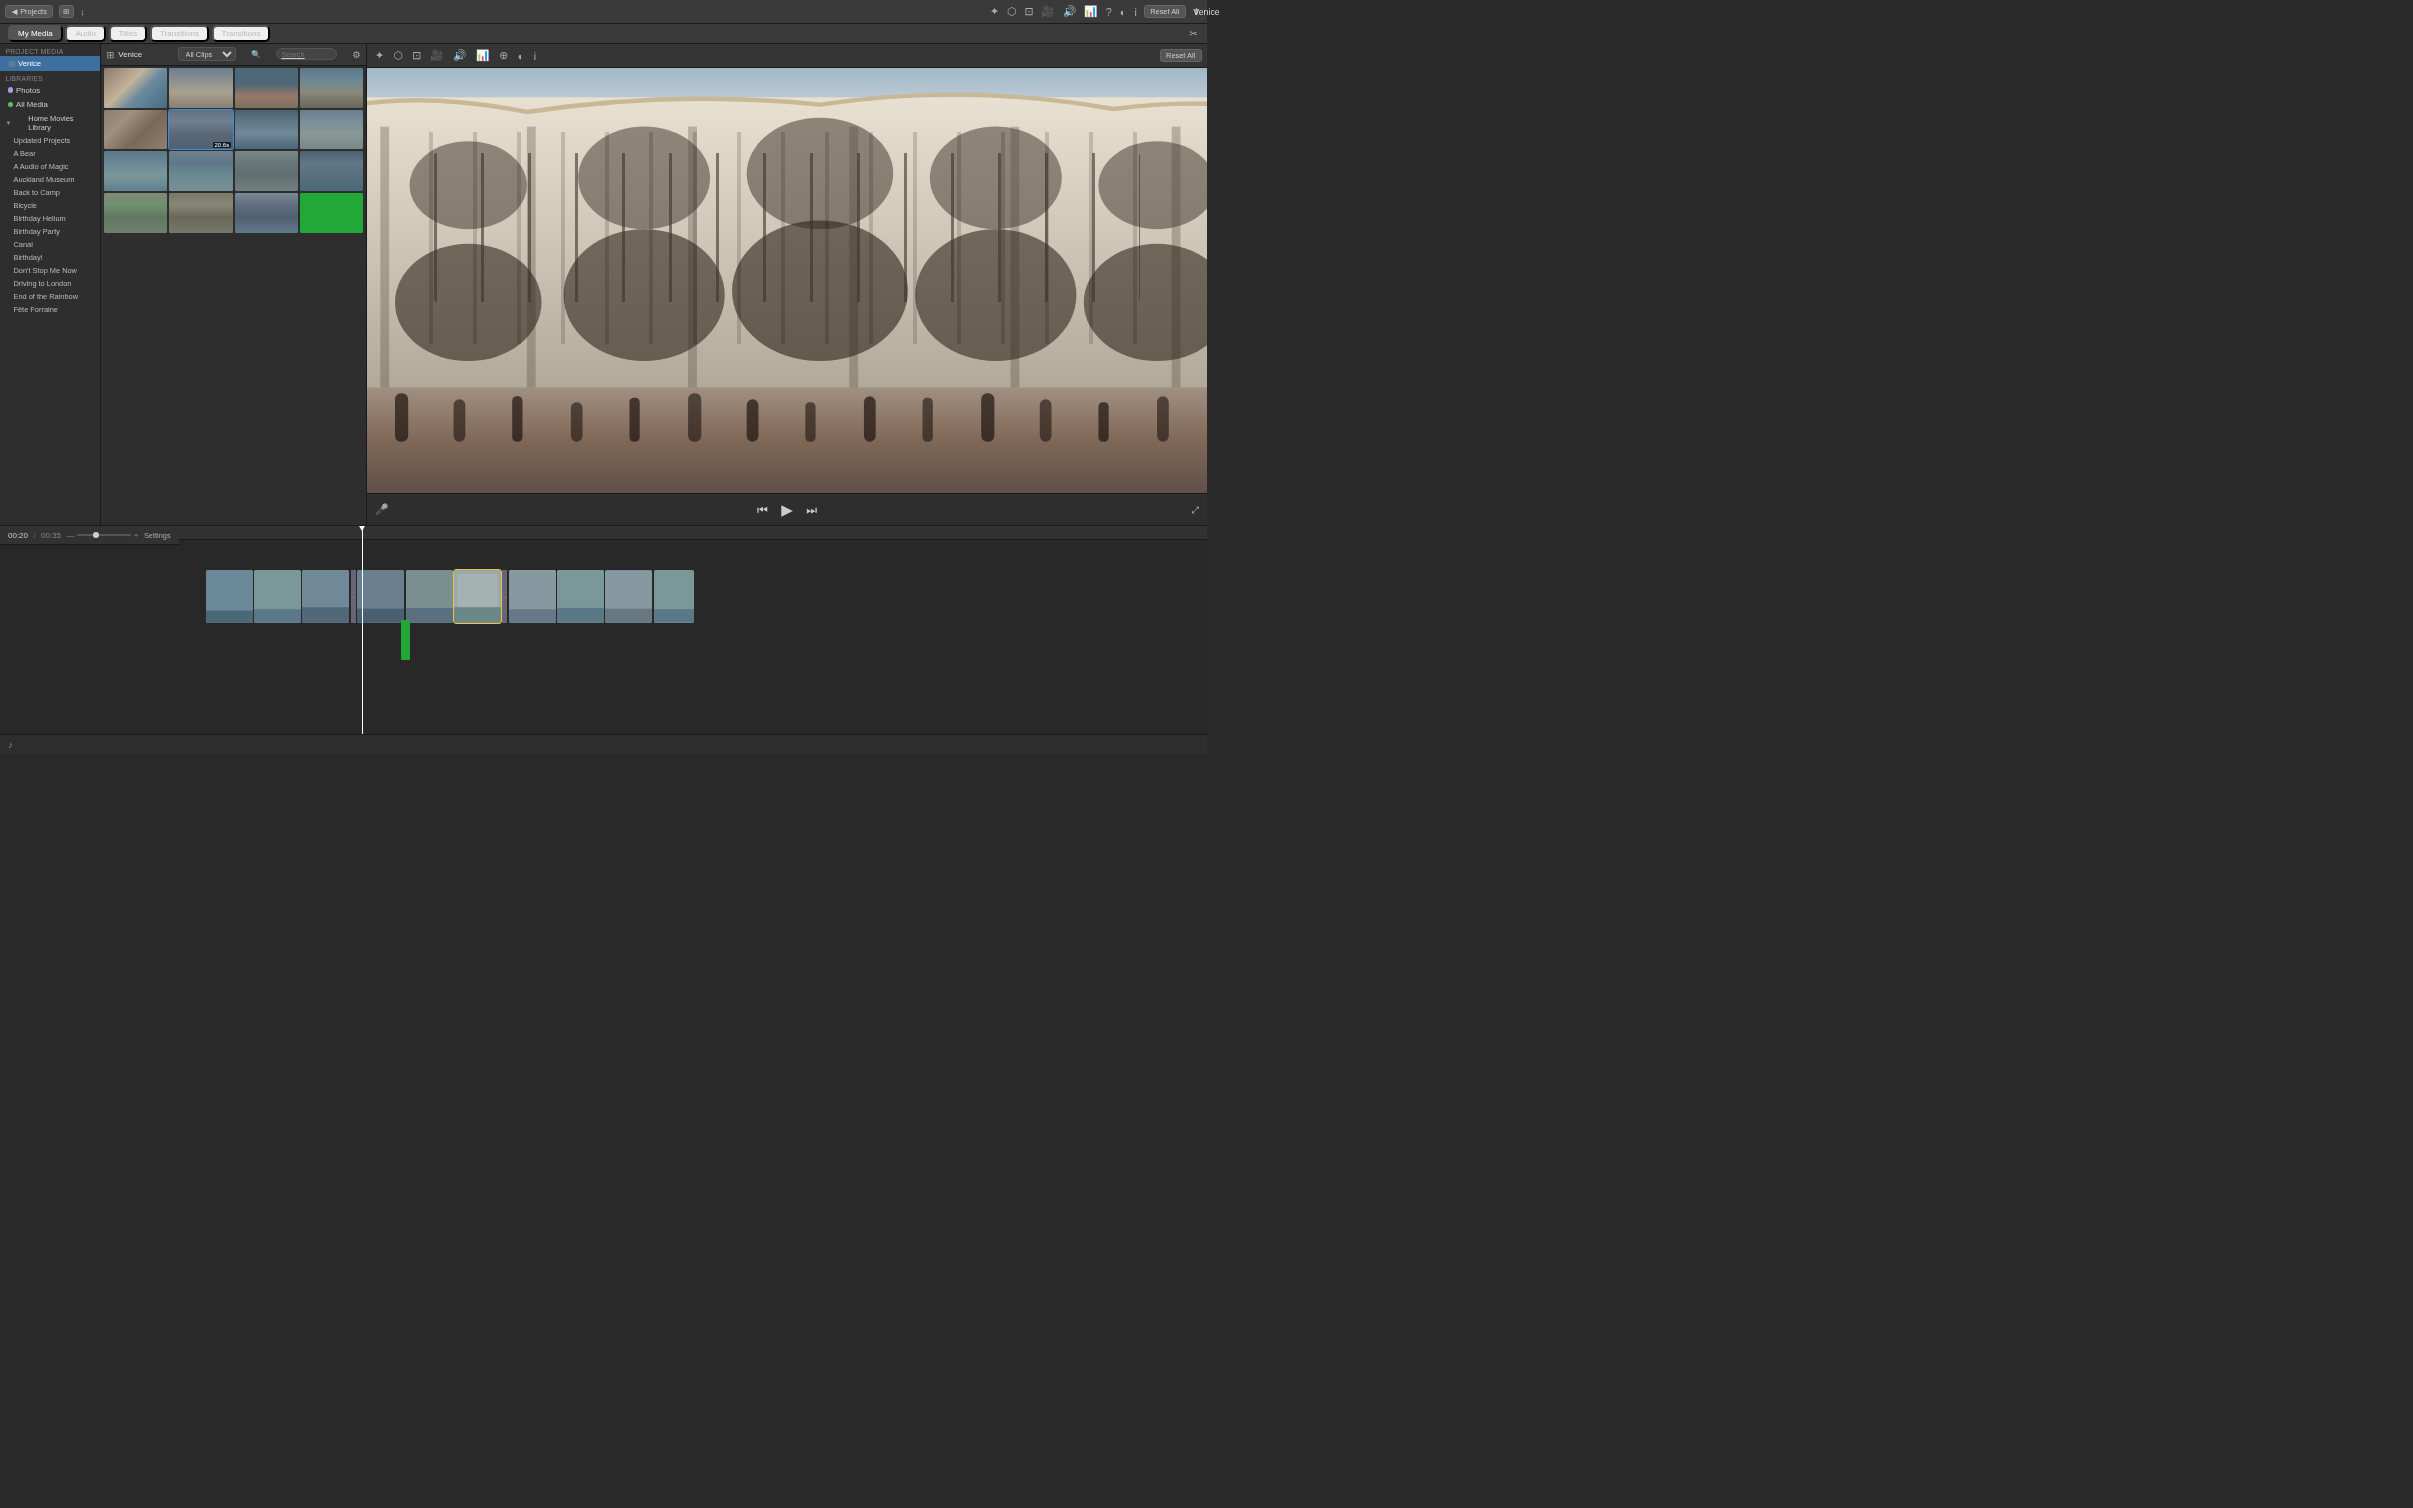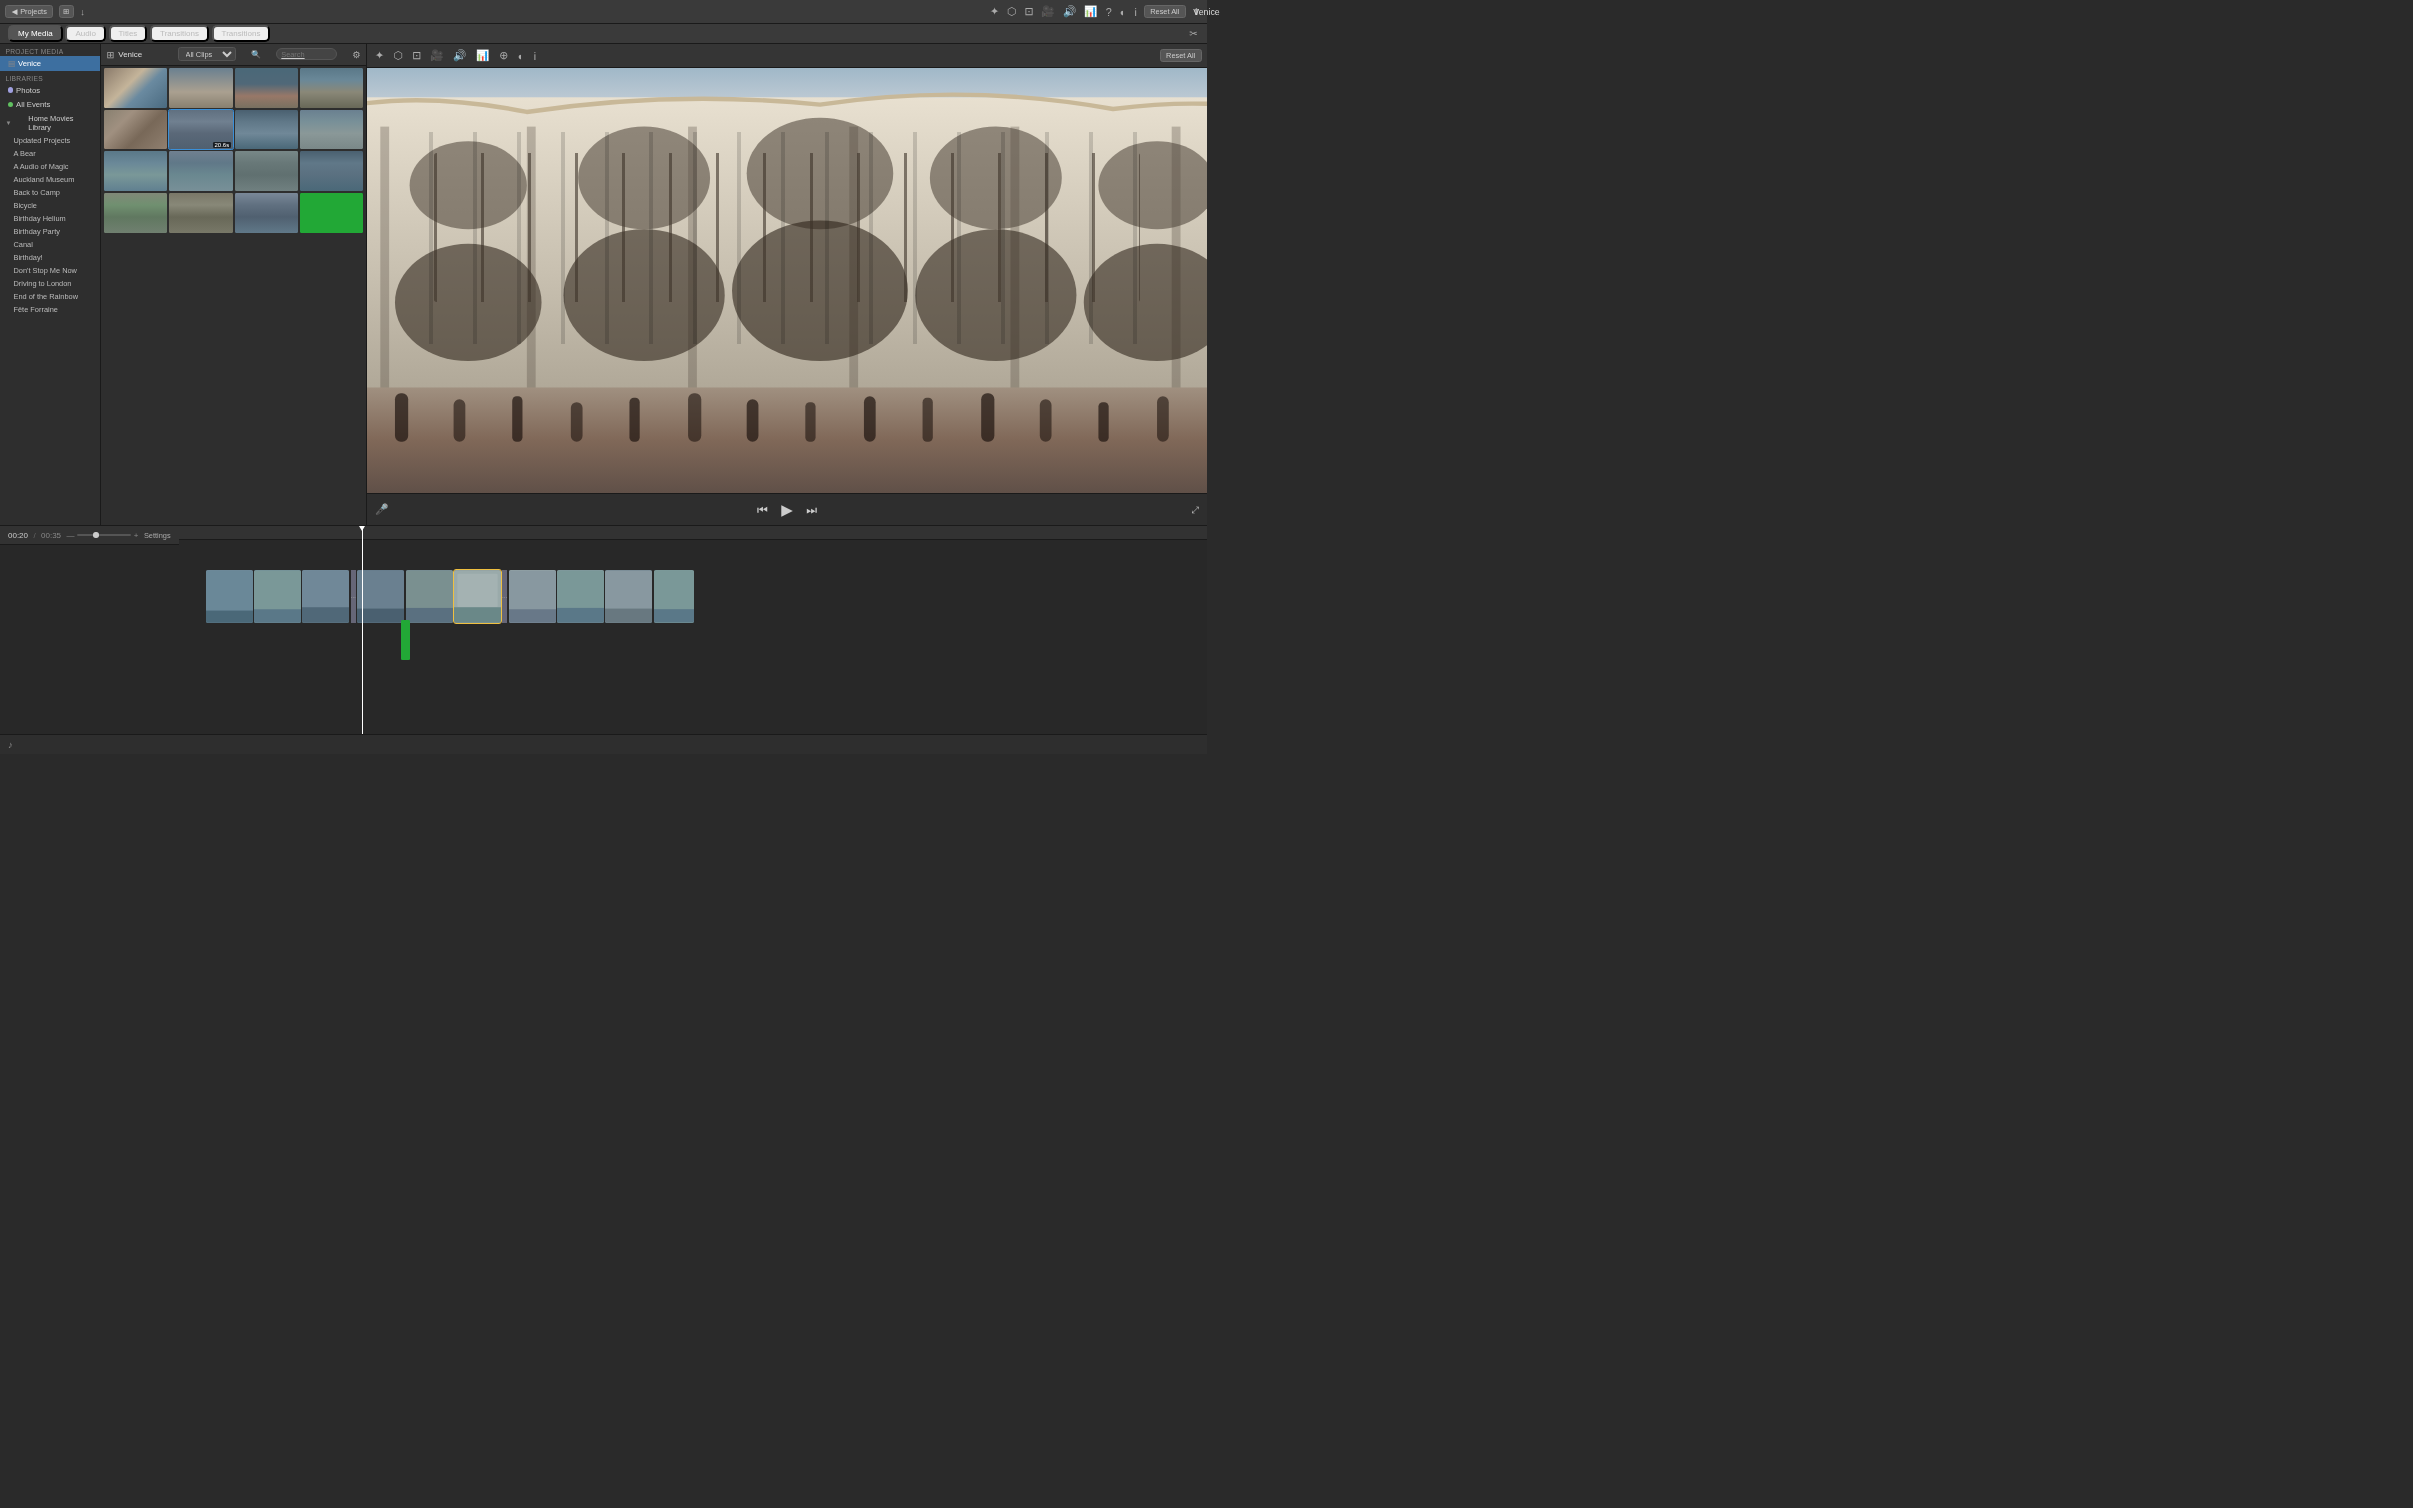--- a/index.html
+++ b/index.html
@@ -634,21 +634,21 @@
       <span>Venice</span>
     </div>
 
     <div class="sidebar-section-header">LIBRARIES</div>
     <div class="sidebar-item">
       <span style="width:5.4px;height:5.4px;border-radius:50%;background:#a0a0e0;display:inline-block;flex-shrink:0;"></span>
       <span>Photos</span>
     </div>
     <div class="sidebar-item">
       <span style="width:5.4px;height:5.4px;border-radius:50%;background:#60c060;display:inline-block;flex-shrink:0;"></span>
-      <span>All Events</span>
+      <span>All Media</span>
     </div>
 
     <div class="sidebar-library-header">
       <span style="color:#888;font-size:6px;">▼</span>
       <span style="font-size:7.4px;">Home Movies Library</span>
     </div>
 
     <div class="sidebar-sub-item">Updated Projects</div>
     <div class="sidebar-sub-item">A Bear</div>
     <div class="sidebar-sub-item">A Audio of Magic</div>

